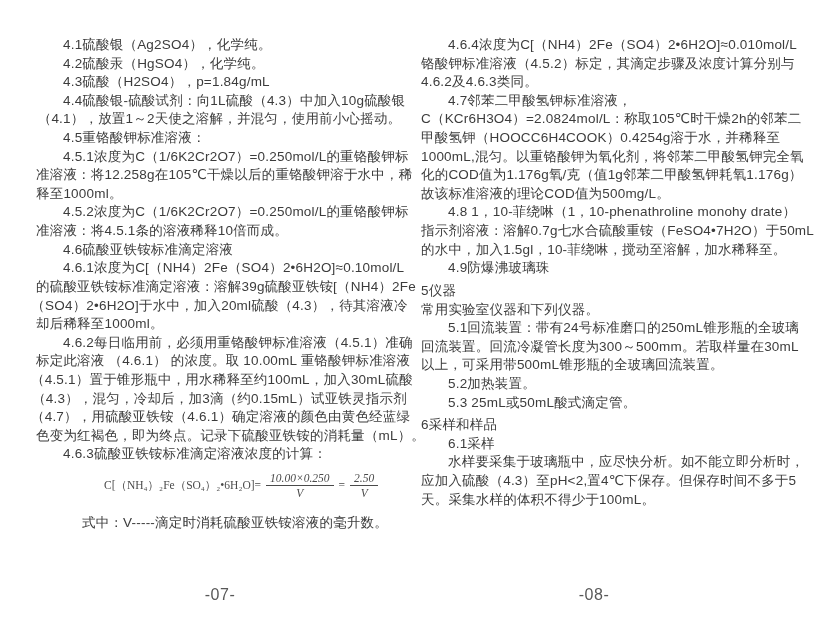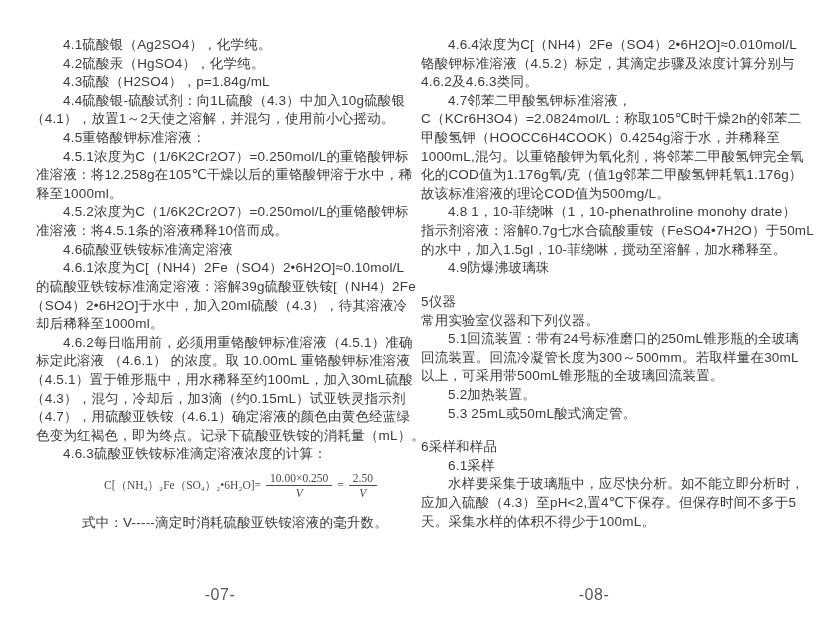--- a/index.html
+++ b/index.html
@@ -16,36 +16,36 @@
   #page-08 { left: 421px; width: 382px; }
   .ln {
     margin: 0;
     font-size: 13.5px;
     line-height: 18.62px;
     height: 18.62px;
     white-space: nowrap;
     letter-spacing: 0.2px;
   }
   .ind  { text-indent: 27px; }
-  .hang { margin-left: -5px; }
-  .gap  { margin-top: 15px; }
+  .hang { margin-left: -5px; text-align: center; }
+  .gap  { margin-top: 4px; }
   
   .formula {
     margin: 5px 0 3px 66px;
     font-family: "Liberation Serif", "DejaVu Serif", serif;
     font-size: 11.5px;
     color: #4a4a4a;
     white-space: nowrap;
     height: 32px;
     display: flex;
     align-items: center;
   }
   .formula .piece { margin: 0 2px; }
   .frac { display: inline-block; vertical-align: middle; text-align: center; margin: 0 3px; }
-  .frac .num { display: block; border-bottom: 1px solid #4a4a4a; padding: 0 4px 1px 4px; }
+  .frac .num { display: block; border-bottom: 1px solid #4a4a4a; padding: 0 4px 1px 4px; font-style: italic; }
   .frac .den { display: block; font-style: italic; padding-top: 1px; }
   .formula-note { margin-top: 13px; padding-left: 46px; text-indent: 0; }
   .pagenum {
     position: absolute;
     top: 586px;
     font-size: 16px;
     color: #585858;
     text-align: center;
     letter-spacing: 0.5px;
   }

